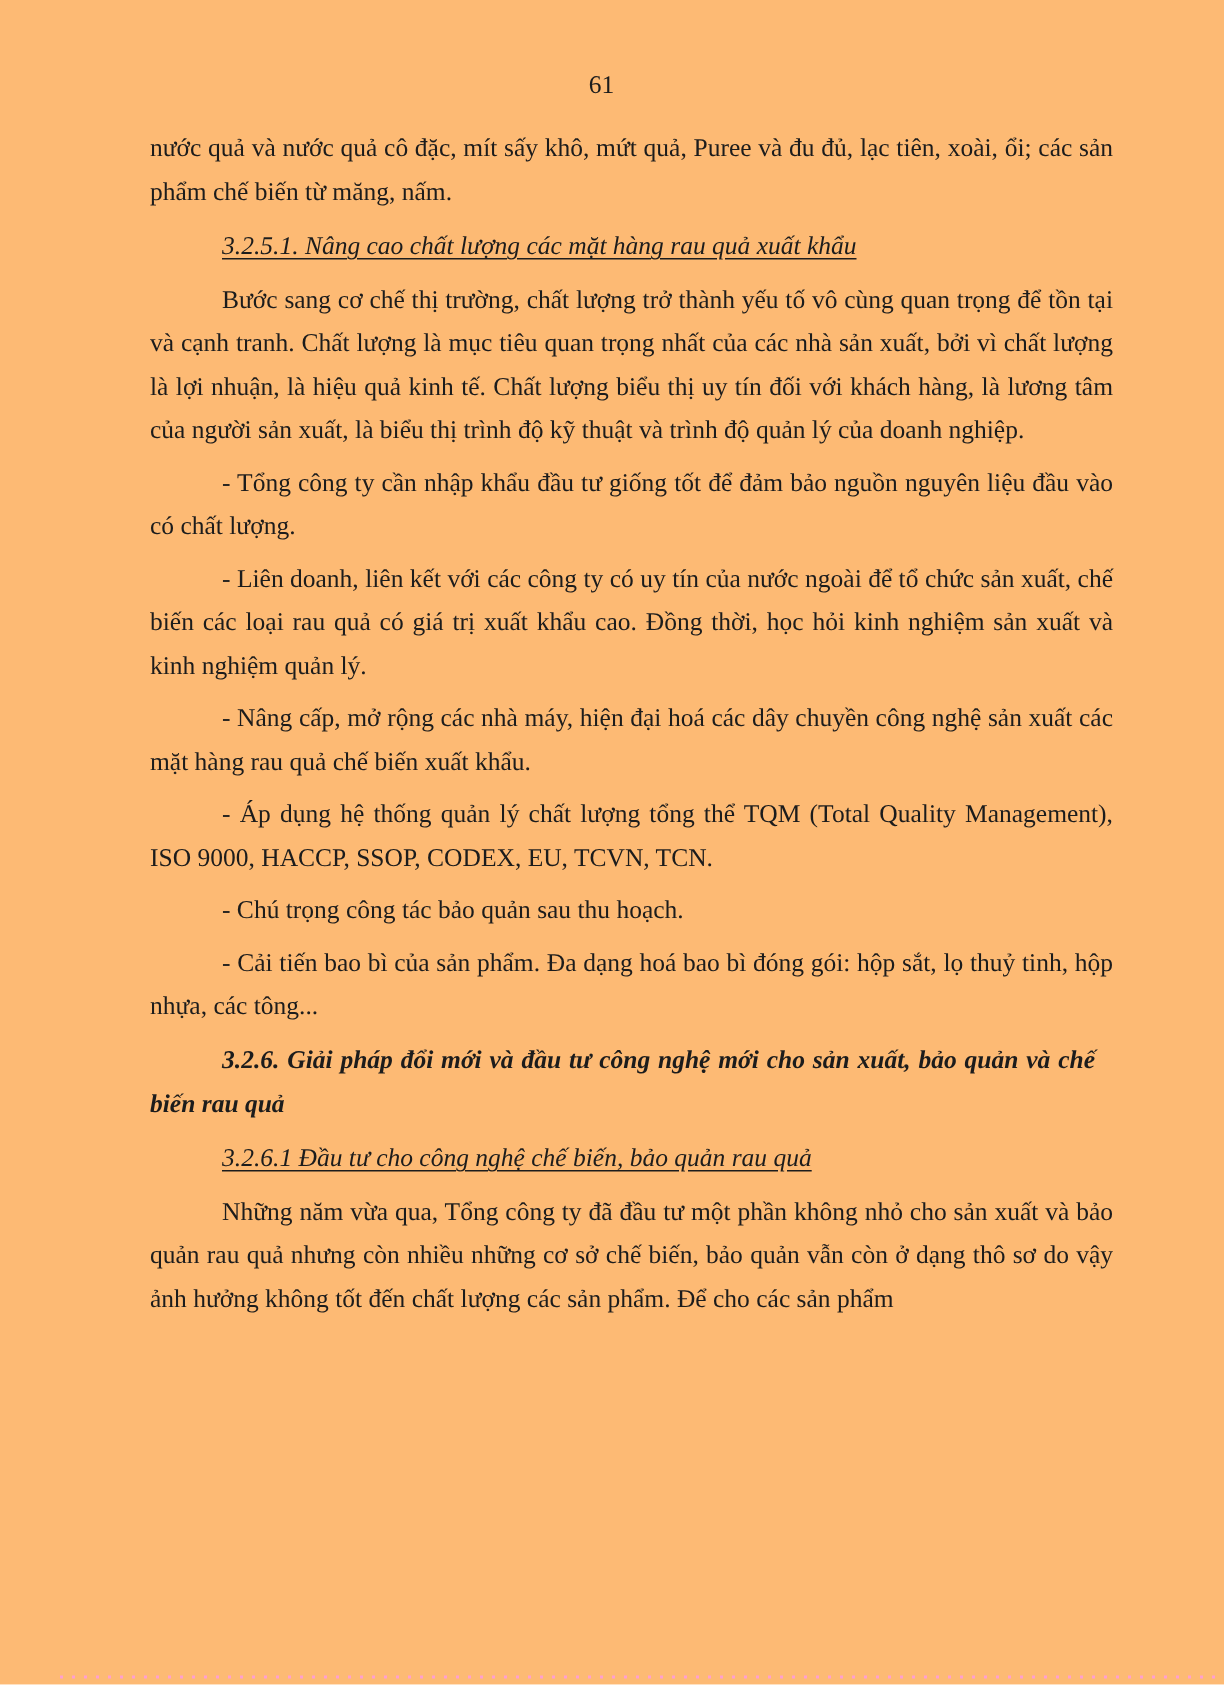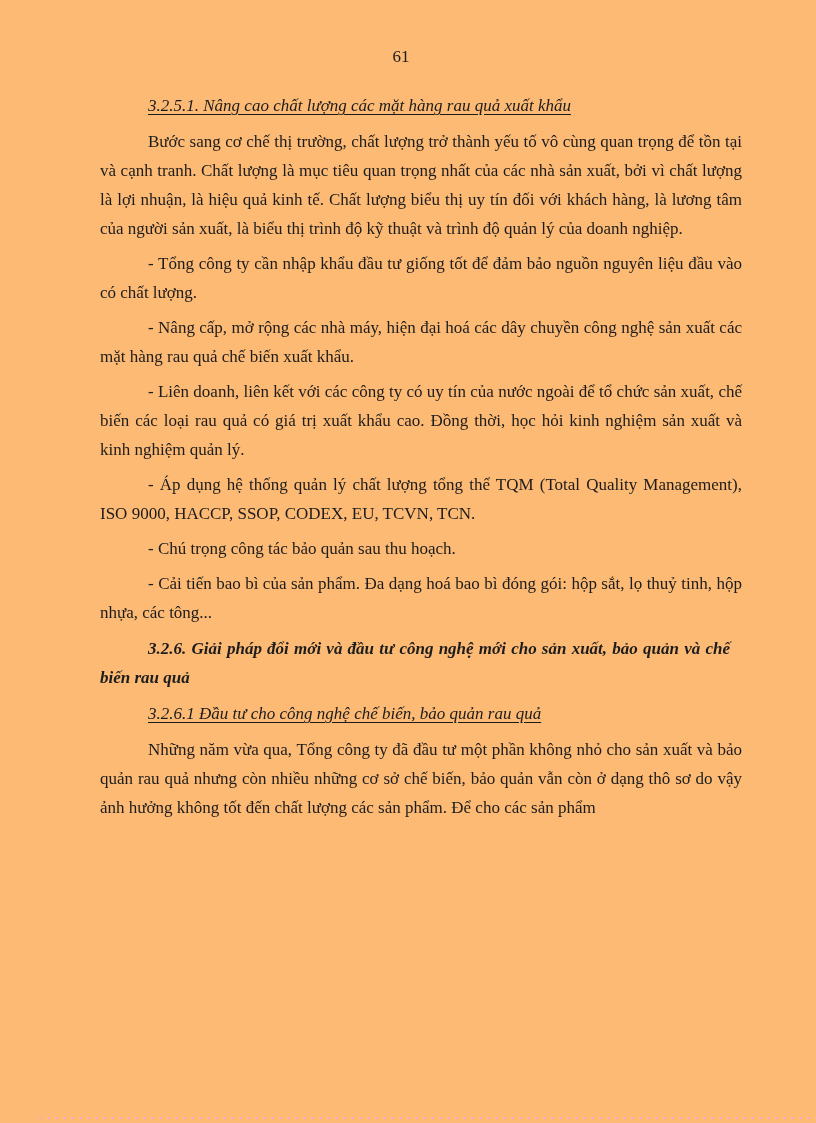--- a/index.html
+++ b/index.html
@@ -63,25 +63,26 @@
   }
 </style>
 </head>
 <body>
 
 <div class="page">
 
   <div class="page-number">61</div>
 
   <div class="content">
+    <p class="continuation">nước quả và nước quả cô đặc, mít sấy khô, mứt quả, Puree và đu đủ, lạc tiên, xoài, ổi; các sản phẩm chế biến từ măng, nấm.</p>
     <p class="heading-underline">3.2.5.1. Nâng cao chất lượng các mặt hàng rau quả xuất khẩu</p>
     <p class="body">Bước sang cơ chế thị trường, chất lượng trở thành yếu tố vô cùng quan trọng để tồn tại và cạnh tranh. Chất lượng là mục tiêu quan trọng nhất của các nhà sản xuất, bởi vì chất lượng là lợi nhuận, là hiệu quả kinh tế. Chất lượng biểu thị uy tín đối với khách hàng, là lương tâm của người sản xuất, là biểu thị trình độ kỹ thuật và trình độ quản lý của doanh nghiệp.</p>
     <p class="body">- Tổng công ty cần nhập khẩu đầu tư giống tốt để đảm bảo nguồn nguyên liệu đầu vào có chất lượng.</p>
+    <p class="body">- Liên doanh, liên kết với các công ty có uy tín của nước ngoài để tổ chức sản xuất, chế biến các loại rau quả có giá trị xuất khẩu cao. Đồng thời, học hỏi kinh nghiệm sản xuất và kinh nghiệm quản lý.</p>
     <p class="body">- Nâng cấp, mở rộng các nhà máy, hiện đại hoá các dây chuyền công nghệ sản xuất các mặt hàng rau quả chế biến xuất khẩu.</p>
-    <p class="body">- Liên doanh, liên kết với các công ty có uy tín của nước ngoài để tổ chức sản xuất, chế biến các loại rau quả có giá trị xuất khẩu cao. Đồng thời, học hỏi kinh nghiệm sản xuất và kinh nghiệm quản lý.</p>
     <p class="body">- Áp dụng hệ thống quản lý chất lượng tổng thể TQM (Total Quality Management), ISO 9000, HACCP, SSOP, CODEX, EU, TCVN, TCN.</p>
     <p class="body">- Chú trọng công tác bảo quản sau thu hoạch.</p>
     <p class="body">- Cải tiến bao bì của sản phẩm. Đa dạng hoá bao bì đóng gói: hộp sắt, lọ thuỷ tinh, hộp nhựa, các tông...</p>
     <p class="heading-bold">3.2.6. Giải pháp đổi mới và đầu tư công nghệ mới cho sản xuất, bảo quản và chế biến rau quả</p>
     <p class="heading-underline">3.2.6.1 Đầu tư cho công nghệ chế biến, bảo quản rau quả</p>
     <p class="body">Những năm vừa qua, Tổng công ty đã đầu tư một phần không nhỏ cho sản xuất và bảo quản rau quả nhưng còn nhiều những cơ sở chế biến, bảo quản vẫn còn ở dạng thô sơ do vậy ảnh hưởng không tốt đến chất lượng các sản phẩm. Để cho các sản phẩm</p>
   </div>
 
   <div class="footer-divider" style="color: rgb(255, 159, 208);"></div>
 

